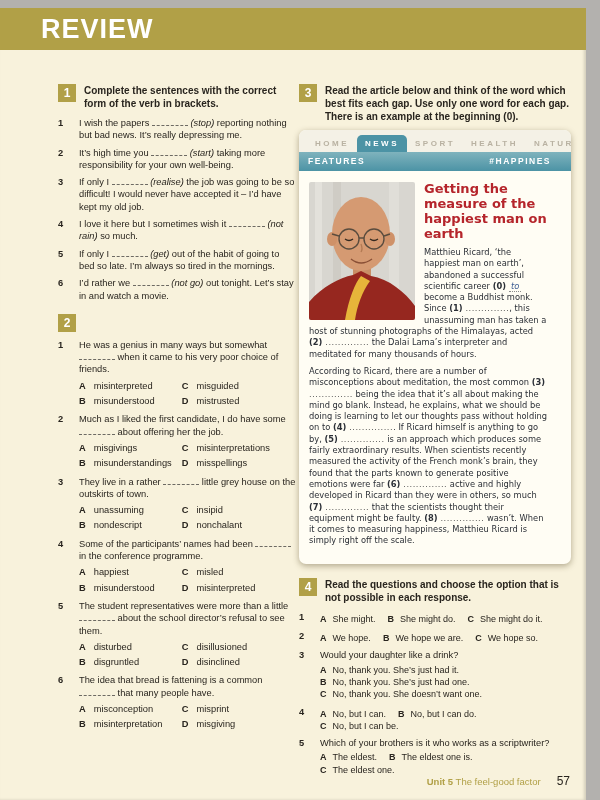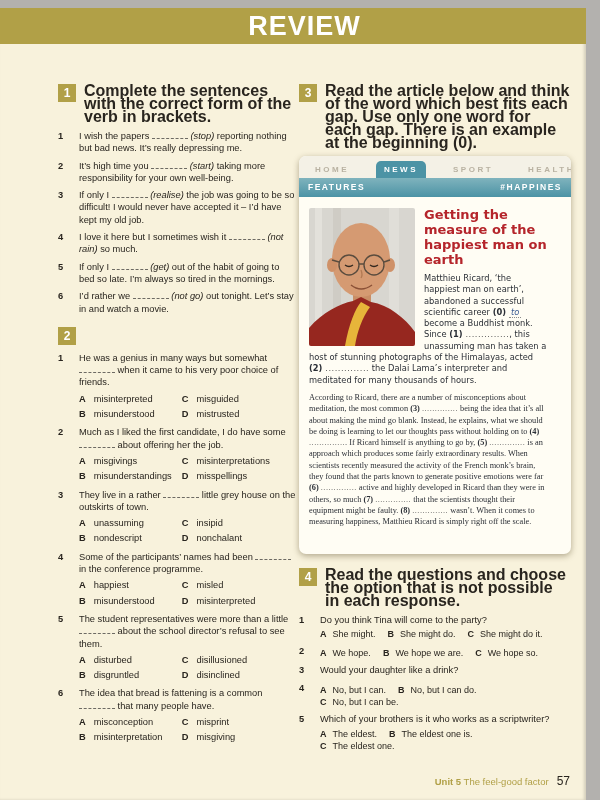--- a/index.html
+++ b/index.html
@@ -8,70 +8,70 @@
     --gray-edge:#b3b1ae; --answer-blue:#3c5c92;
   }
   html,body{margin:0;padding:0;}
   body{
     width:600px;height:800px;position:relative;overflow:hidden;
     background:var(--gray-edge);
     font-family:"Liberation Sans", sans-serif;color:var(--ink);
   }
   .page{position:absolute;left:0;top:8px;width:586px;height:792px;background:var(--cream);
         box-shadow:inset -2px 0 3px rgba(0,0,0,.15);}
-  .band{height:36px;background:var(--gold);display:flex;align-items:center;
-        justify-content:center;padding-right:18px;box-sizing:border-box;padding-left:41px;}
+  .band{height:42px;background:var(--gold);display:flex;align-items:center;
+        justify-content:flex-start;padding-right:18px;box-sizing:border-box;padding-left:41px;}
   .band-title{color:#fff;font-weight:bold;font-size:27px;letter-spacing:1px;}
 
   .col-left{position:absolute;left:58px;top:76px;width:238px;}
   .col-right{position:absolute;left:299px;top:76px;width:272px;}
 
   .ex-header{display:flex;gap:8px;margin-bottom:7px;align-items:flex-start;}
   .badge{width:18px;height:18px;background:var(--gold);color:#fff;font-weight:bold;
          font-size:12px;display:flex;align-items:center;justify-content:center;flex:none;}
-  .ex-title{font-weight:bold;font-size:16px;line-height:13px;}
+  .ex-title{font-weight:bold;font-size:10px;line-height:13px;}
 
   .item{display:flex;gap:8px;font-size:9.3px;line-height:12.3px;margin-bottom:5px;}
   .inum{font-weight:bold;width:13px;flex:none;}
   .itext{flex:1;}
   .blank{display:inline-block;width:36px;height:8px;border-bottom:1.2px dashed #6d6a63;}
   .verb{font-style:italic;}
 
   .opts{display:grid;grid-template-columns:1fr 1.18fr;gap:3px 6px;margin:4px 0 1px 0;}
   .opt{display:flex;gap:8px;}
   .olet{font-weight:bold;flex:none;}
 
   .ex2-block{margin-top:12px;}
   .ex4-block{margin-top:14px;}
 
   .card{background:var(--card-bg);border-radius:7px;box-shadow:0 2px 6px rgba(70,55,20,.4);
         margin:4px 0 0 0;overflow:hidden;}
-  .tabs{display:flex;align-items:flex-start;background:#f4f1e6;padding:5px 0 0 8px;gap:19px;}
+  .tabs{display:flex;align-items:flex-start;background:#f4f1e6;padding:5px 0 0 8px;gap:0;}
   .tab{font-size:8px;font-weight:bold;letter-spacing:2.5px;color:var(--tab-muted);
        padding:4px 8px 4px 8px;}
   .tab.active{background:var(--teal);color:#fff;border-radius:5px 5px 0 0;}
   .fbar{background:linear-gradient(var(--teal-light),var(--teal));color:#fff;display:flex;
-        justify-content:space-between;padding:4px 9px 5px 9px;font-size:8.5px;font-weight:bold;
+        justify-content:space-between;padding:4px 20px 5px 9px;font-size:8.5px;font-weight:bold;
         letter-spacing:1.5px;}
   .card-body{padding:9px 24px 10px 10px;font-family:"DejaVu Sans", sans-serif;
              font-size:8.3px;line-height:11.3px;color:#2b2f36;}
   .photo{float:left;width:106px;height:138px;margin:2px 9px 3px 0;border-radius:2px;overflow:hidden;}
   .art-title{color:var(--red);font-weight:bold;font-size:13px;line-height:15px;margin:1px 0 6px 0;}
   .para{margin:0 0 6px 0;}
-  .para2{clear:both;margin-bottom:16px;font-family:Liberation Serif, serif;}
+  .para2{clear:both;margin-bottom:7px;}
   .gapnum{font-weight:bold;}
   .dots{letter-spacing:.5px;color:#555;}
   .answer{font-style:italic;color:var(--answer-blue);border-bottom:1px dotted #8a8a8a;padding:0 2px;}
 
   .q-item{display:flex;gap:8px;font-size:9.3px;line-height:12.3px;margin-bottom:5px;}
   .q-opts{margin-top:2px;font-size:9px;}
   .q-opt{display:inline-block;white-space:nowrap;margin-right:12px;}
   .q-opt .olet{margin-right:6px;}
 
-  .footer{position:absolute;right:16px;bottom:12px;display:flex;align-items:baseline;gap:8px;}
+  .footer{position:absolute;right:16px;bottom:12px;display:flex;align-items:baseline;gap:16px;}
   .f-unit{color:var(--gold);font-size:9.5px;}
   .f-unit b{font-weight:bold;}
   .f-page{font-weight:normal;font-size:12px;color:var(--ink);}
 </style>
 </head>
 <body>
 
 <div class="page">
 
   <div class="band">
@@ -301,34 +301,34 @@
 
     <div class="ex4-block">
       <div class="ex-header">
         <span class="badge">4</span>
         <span class="ex-title">Read the questions and choose the option that is not possible in each response.</span>
       </div>
       <div>
           <div class="q-item">
             <span class="inum">1</span>
             <span class="itext">
-              <div class="qline">Do you think Tina will come to the party?</div>
               <div class="q-opts"><span class="q-opt"><span class="olet">A</span><span class="otext">She might.</span></span><span class="q-opt"><span class="olet">B</span><span class="otext">She might do.</span></span><span class="q-opt"><span class="olet">C</span><span class="otext">She might do it.</span></span></div>
             </span>
           </div>
           <div class="q-item">
             <span class="inum">2</span>
             <span class="itext">
               <div class="q-opts"><span class="q-opt"><span class="olet">A</span><span class="otext">We hope.</span></span><span class="q-opt"><span class="olet">B</span><span class="otext">We hope we are.</span></span><span class="q-opt"><span class="olet">C</span><span class="otext">We hope so.</span></span></div>
             </span>
           </div>
           <div class="q-item">
             <span class="inum">3</span>
             <span class="itext">
               <div class="qline">Would your daughter like a drink?</div>
+              <div class="q-opts"><span class="q-opt"><span class="olet">A</span><span class="otext">No, thank you. She’s just had it.</span></span><span class="q-opt"><span class="olet">B</span><span class="otext">No, thank you. She’s just had one.</span></span><span class="q-opt"><span class="olet">C</span><span class="otext">No, thank you. She doesn’t want one.</span></span></div>
             </span>
           </div>
           <div class="q-item">
             <span class="inum">4</span>
             <span class="itext">
               <div class="q-opts"><span class="q-opt"><span class="olet">A</span><span class="otext">No, but I can.</span></span><span class="q-opt"><span class="olet">B</span><span class="otext">No, but I can do.</span></span><span class="q-opt"><span class="olet">C</span><span class="otext">No, but I can be.</span></span></div>
             </span>
           </div>
           <div class="q-item">
             <span class="inum">5</span>

